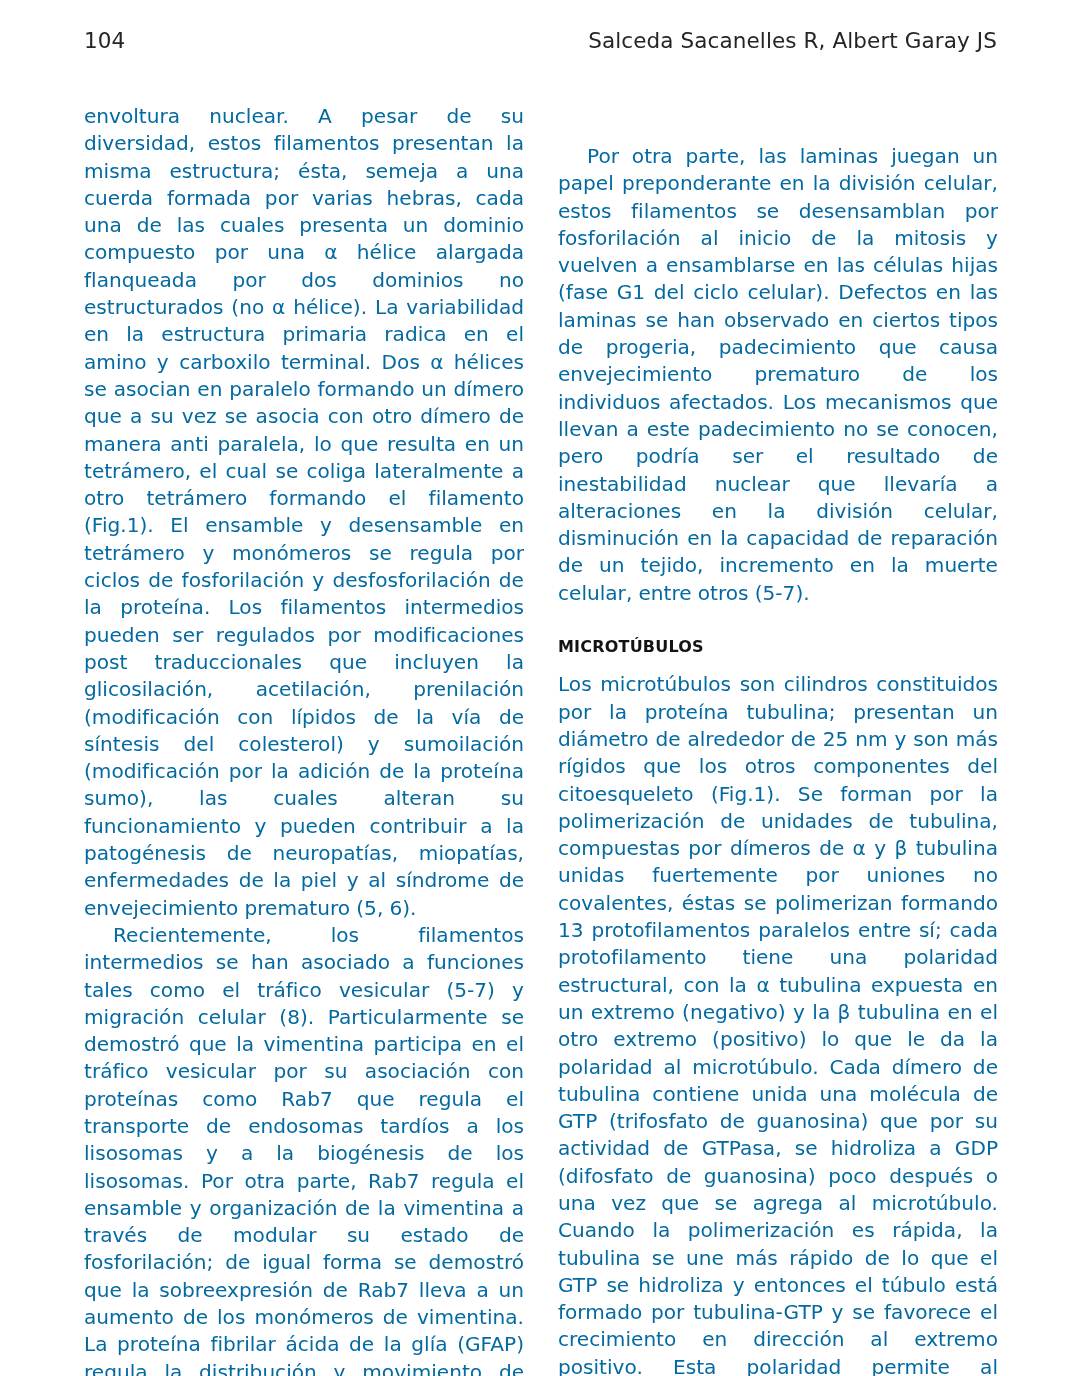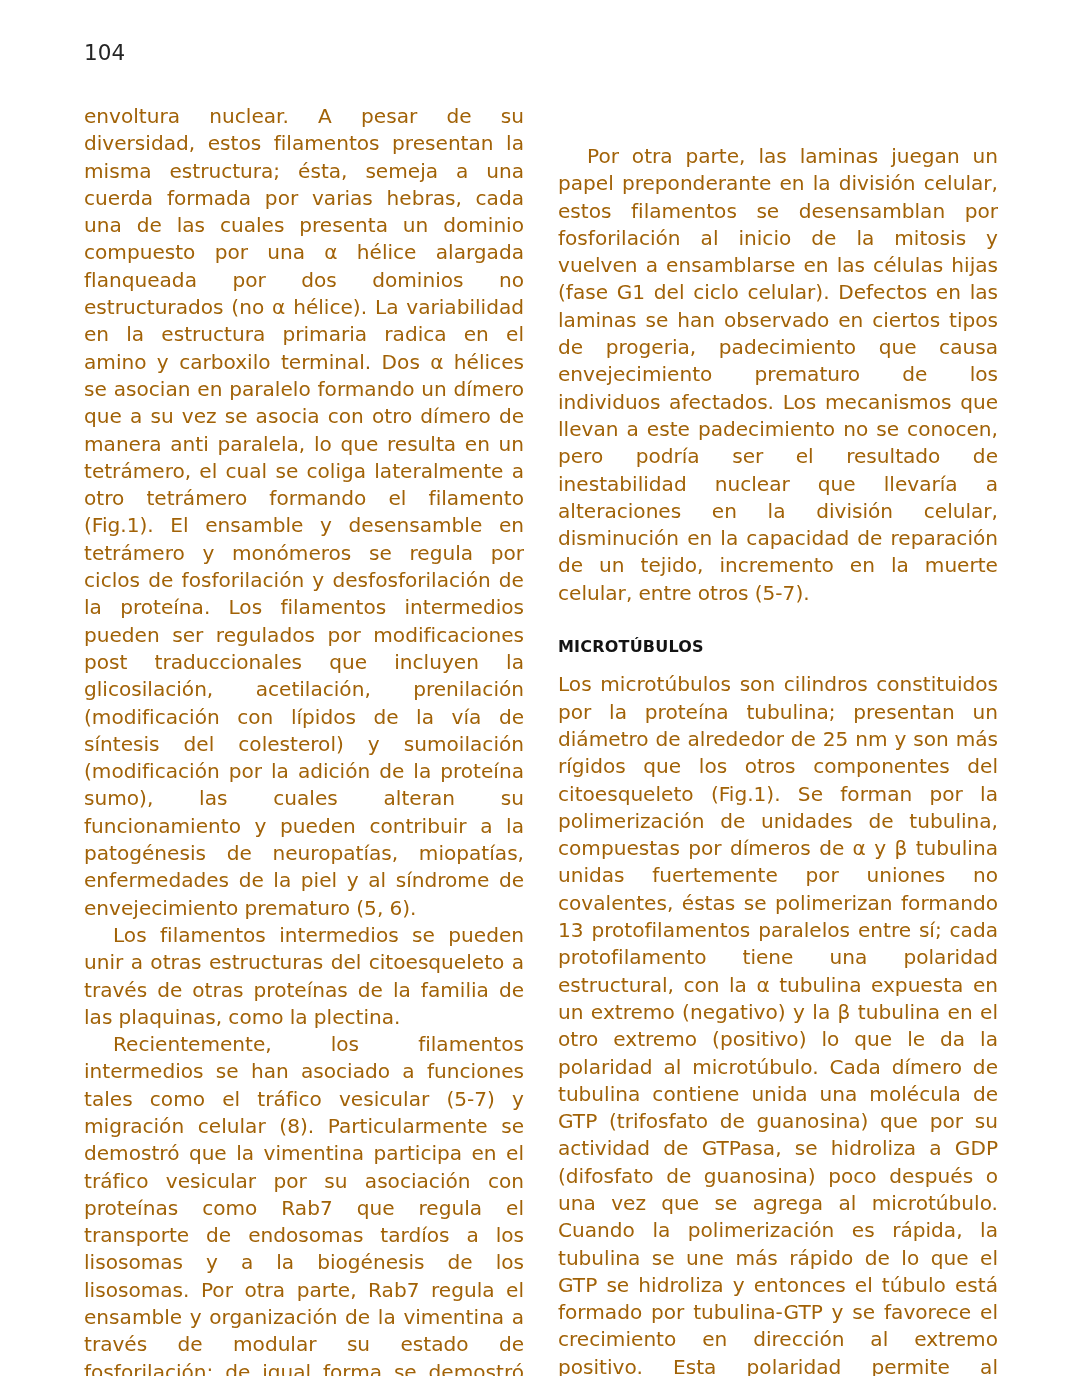--- a/index.html
+++ b/index.html
@@ -20,21 +20,21 @@
     position: relative;
     width: 1080px;
     height: 1376px;
     box-sizing: border-box;
     background: #ffffff;
   }
 
   
   .running-head {
     position: absolute;
-    top: 40px;
+    top: 28px;
     left: 84px;
     right: 83px;
     height: 34px;
     display: flex;
     align-items: baseline;
     justify-content: space-between;
     font-size: 21.5px;
     line-height: 1.2;
     color: #252525;
     letter-spacing: 0.1px;
@@ -61,21 +61,21 @@
     width: 440px;
     flex: 0 0 440px;
   }
 
   p.body {
     margin: 0;
     font-size: 20.1px;
     line-height: 27.3px;
     text-align: justify;
     text-justify: inter-word;
-    color: #a16207;
+    color: #0369a1;
     hyphens: none;
     word-spacing: -0.2px;
   }
   p.body + p.body {
     margin-top: 0;
   }
   p.indent {
     text-indent: 29px;
     margin-top: 40px;
   }
@@ -96,27 +96,27 @@
     text-align: left;
   }
 </style>
 </head>
 <body>
 
 <div class="page">
 
   <div class="running-head">
     <span class="folio">104</span>
+    <span class="authors">Salceda Sacanelles R, Albert Garay JS</span>
   </div>
 
   <div class="columns">
 
     <div class="col">
       <p class="body">envoltura nuclear. A pesar de su diversidad, estos filamentos presentan la misma estructura; ésta, semeja a una cuerda formada por varias hebras, cada una de las cuales presenta un dominio compuesto por una α hélice alargada flanqueada por dos dominios no estructurados (no α hélice). La variabilidad en la estructura primaria radica en el amino y carboxilo terminal. Dos α hélices se asocian en paralelo formando un dímero que a su vez se asocia con otro dímero de manera anti paralela, lo que resulta en un tetrámero, el cual se coliga lateralmente a otro tetrámero formando el filamento (Fig.1). El ensamble y desensamble en tetrámero y monómeros se regula por ciclos de fosforilación y desfosforilación de la proteína.  Los filamentos intermedios pueden ser regulados por modificaciones post traduccionales que incluyen la glicosilación, acetilación, prenilación (modificación con lípidos de la vía de síntesis del colesterol) y sumoilación (modificación por la adición de la proteína sumo), las cuales alteran su funcionamiento y pueden contribuir a la patogénesis de neuropatías, miopatías, enfermedades de la piel y al síndrome de envejecimiento prematuro (5, 6).</p>
-      <p class="body indent">Los filamentos intermedios se pueden unir a otras estructuras del citoesqueleto a través de otras proteínas de la familia de las plaquinas, como la plectina.</p>
       <p class="body indent">Recientemente, los filamentos intermedios se han asociado a funciones tales como el tráfico vesicular (5-7) y migración celular (8).  Particularmente se demostró que la vimentina participa en el tráfico vesicular por su asociación con proteínas como Rab7 que regula el transporte de endosomas tardíos a los lisosomas y a la biogénesis de los lisosomas. Por otra parte, Rab7 regula el ensamble y organización de la vimentina a través de modular su estado de fosforilación; de igual forma se demostró que la sobreexpresión de Rab7 lleva a un aumento de los monómeros de vimentina. La proteína fibrilar ácida de la glía (GFAP) regula la distribución y movimiento de endosomas tardíos y lisosomas, así como la endocitosis en astrocitos. Asimismo, se demostró que participan en la autofagia, proceso por el que la célula regula la degradación de componentes no funcionales (2). La ausencia de filamentos intermedios se ha relacionado con defectos en el transporte axonal y por tanto puede afectar la comunicación celular, lo que sugiere que pueden contribuir a la neurodegeneración. En este sentido, en células en cultivo, la carencia de los filamentos intermedios altera la distribución de proteínas como la sintaxina 3, componente de la maquinaria SNARE del transporte vesicular (2), importantes en los procesos de secreción.</p>
     </div>
 
     <div class="col">
       <p class="body indent">Por otra parte, las laminas juegan un papel preponderante en la división celular, estos filamentos se desensamblan por fosforilación al inicio de la mitosis y vuelven a ensamblarse en las células hijas (fase G1 del ciclo celular). Defectos en las laminas se han observado en ciertos tipos de progeria, padecimiento que causa envejecimiento prematuro de los individuos afectados. Los mecanismos que llevan a este padecimiento no se conocen, pero podría ser el resultado de inestabilidad nuclear que llevaría a alteraciones en la división celular, disminución en la capacidad de reparación de un tejido, incremento en la muerte celular, entre otros (5-7).</p>
 
       <h2 class="section-head">MICROTÚBULOS</h2>
 
       <p class="body">Los microtúbulos son cilindros constituidos por la proteína tubulina; presentan un diámetro de alrededor de 25 nm y son más rígidos que los otros componentes del citoesqueleto (Fig.1). Se forman por la polimerización de unidades de tubulina, compuestas por dímeros de α y β tubulina unidas fuertemente por uniones no covalentes, éstas se polimerizan formando 13 protofilamentos paralelos entre sí; cada protofilamento tiene una polaridad estructural, con la α tubulina expuesta en un extremo (negativo) y la β tubulina en el otro extremo (positivo) lo que le da la polaridad al microtúbulo. Cada dímero de tubulina contiene unida una molécula de GTP (trifosfato de guanosina) que por su actividad de GTPasa, se hidroliza a GDP (difosfato de guanosina) poco después o una vez que se agrega al microtúbulo. Cuando la polimerización es rápida, la tubulina se une más rápido de lo que el GTP se hidroliza y entonces el túbulo está formado por tubulina-GTP y se favorece el crecimiento en dirección al extremo positivo. Esta polaridad permite al microtúbulo crecer (polimerizar) por la adición de dímeros de tubulina al extremo positivo, mientras que se acorta (despolimeriza) por pérdida de los mismos en el extremo negativo y forma parte de la poza de tubulina disponible para su polimerización. Así, cuando la polimerización es rápida el túbulo está compuesto sólo por tubulina-GTP (2).</p>
 

